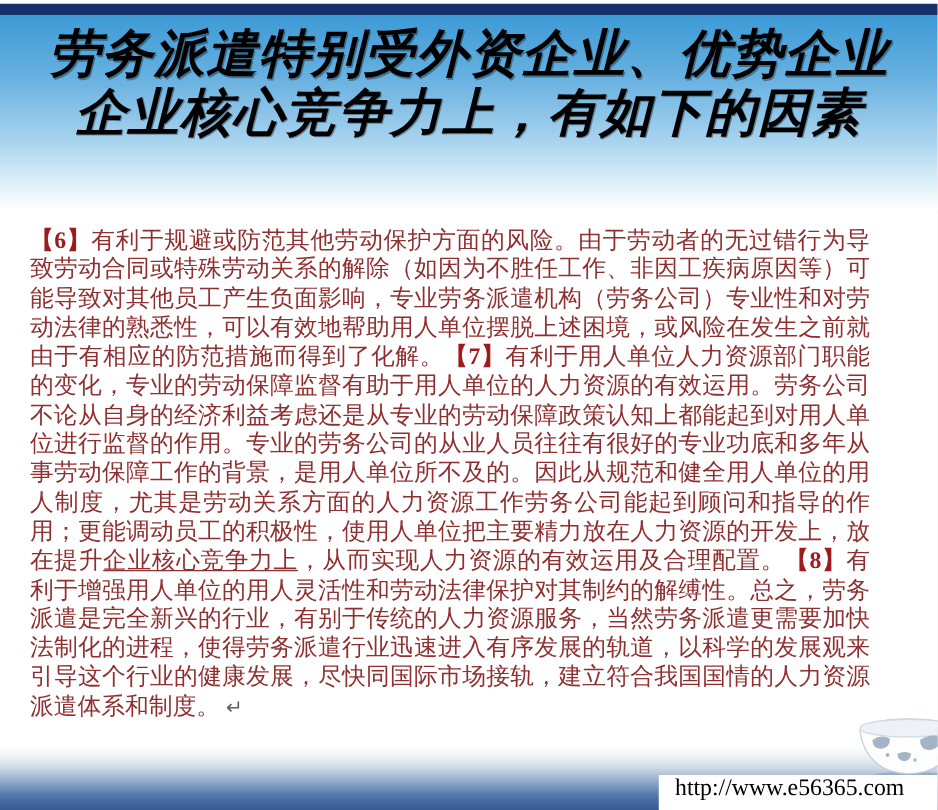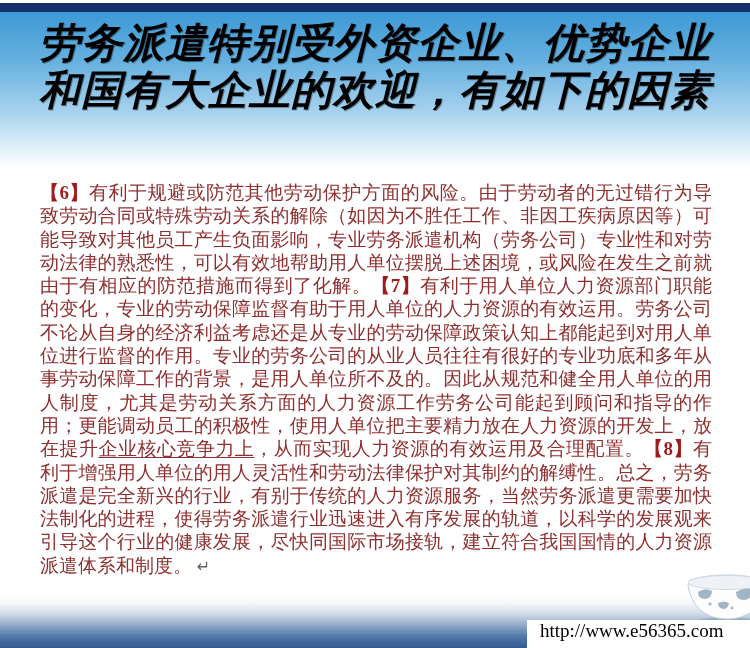--- a/index.html
+++ b/index.html
@@ -24,21 +24,21 @@
   .title-block{
     position:absolute;top:20px;left:0;width:750px;
     text-align:center;color:#000;
     font-weight:bold;font-style:italic;
     font-size:41px;line-height:47px;
     letter-spacing:1px;
     text-shadow:1px 1px 0 rgba(0,0,0,0.35);
   }
   
   .body-text{
-    position:absolute;top:181px;left:40px;width:672px;
+    position:absolute;top:181px;left:24px;width:672px;
     font-family:"Liberation Serif","DejaVu Serif",serif;
     font-size:19px;line-height:23.3px;
     color:#8f2f30;
     text-align:justify;
     text-justify:inter-character;
   }
   .marker{font-weight:bold;color:#9e1a1c;}
   .underlined{text-decoration:underline;text-underline-offset:2px;}
   .return-mark{color:#5c6166;font-size:16px;font-family:"DejaVu Sans",sans-serif;}
   
@@ -65,21 +65,21 @@
 </head>
 <body>
 
 <div class="slide">
 
   <div class="band-navy"></div>
   <div class="band-sky"></div>
 
   <div class="title-block">
     <div>劳务派遣特别受外资企业、优势企业</div>
-    <div>和国有大企业的欢迎，有如下的因素</div>
+    <div>企业核心竞争力上，有如下的因素</div>
   </div>
 
   <div class="body-text"><span class="marker">【6】</span><span>有利于规避或防范其他劳动保护方面的风险。由于劳动者的无过错行为导致劳动合同或特殊劳动关系的解除（如因为不胜任工作、非因工疾病原因等）可能导致对其他员工产生负面影响，专业劳务派遣机构（劳务公司）专业性和对劳动法律的熟悉性，可以有效地帮助用人单位摆脱上述困境，或风险在发生之前就由于有相应的防范措施而得到了化解。</span><span class="marker">【7】</span><span>有利于用人单位人力资源部门职能的变化，专业的劳动保障监督有助于用人单位的人力资源的有效运用。劳务公司不论从自身的经济利益考虑还是从专业的劳动保障政策认知上都能起到对用人单位进行监督的作用。专业的劳务公司的从业人员往往有很好的专业功底和多年从事劳动保障工作的背景，是用人单位所不及的。因此从规范和健全用人单位的用人制度，尤其是劳动关系方面的人力资源工作劳务公司能起到顾问和指导的作用；更能调动员工的积极性，使用人单位把主要精力放在人力资源的开发上，放在提升</span><span class="underlined">企业核心竞争力上</span><span>，从而实现人力资源的有效运用及合理配置。</span><span class="marker">【8】</span><span>有利于增强用人单位的用人灵活性和劳动法律保护对其制约的解缚性。总之，劳务派遣是完全新兴的行业，有别于传统的人力资源服务，当然劳务派遣更需要加快法制化的进程，使得劳务派遣行业迅速进入有序发展的轨道，以科学的发展观来引导这个行业的健康发展，尽快同国际市场接轨，建立符合我国国情的人力资源派遣体系和制度。</span> <span class="return-mark">↵</span></div>
 
   <div class="band-sea"></div>
 
   <svg class="globe-svg" viewBox="0 0 118 66" aria-hidden="true">
     <defs>
       <linearGradient id="swooshG" x1="0" y1="1" x2="1" y2="0">
         <stop offset="0" stop-color="#9db9d8"></stop>

